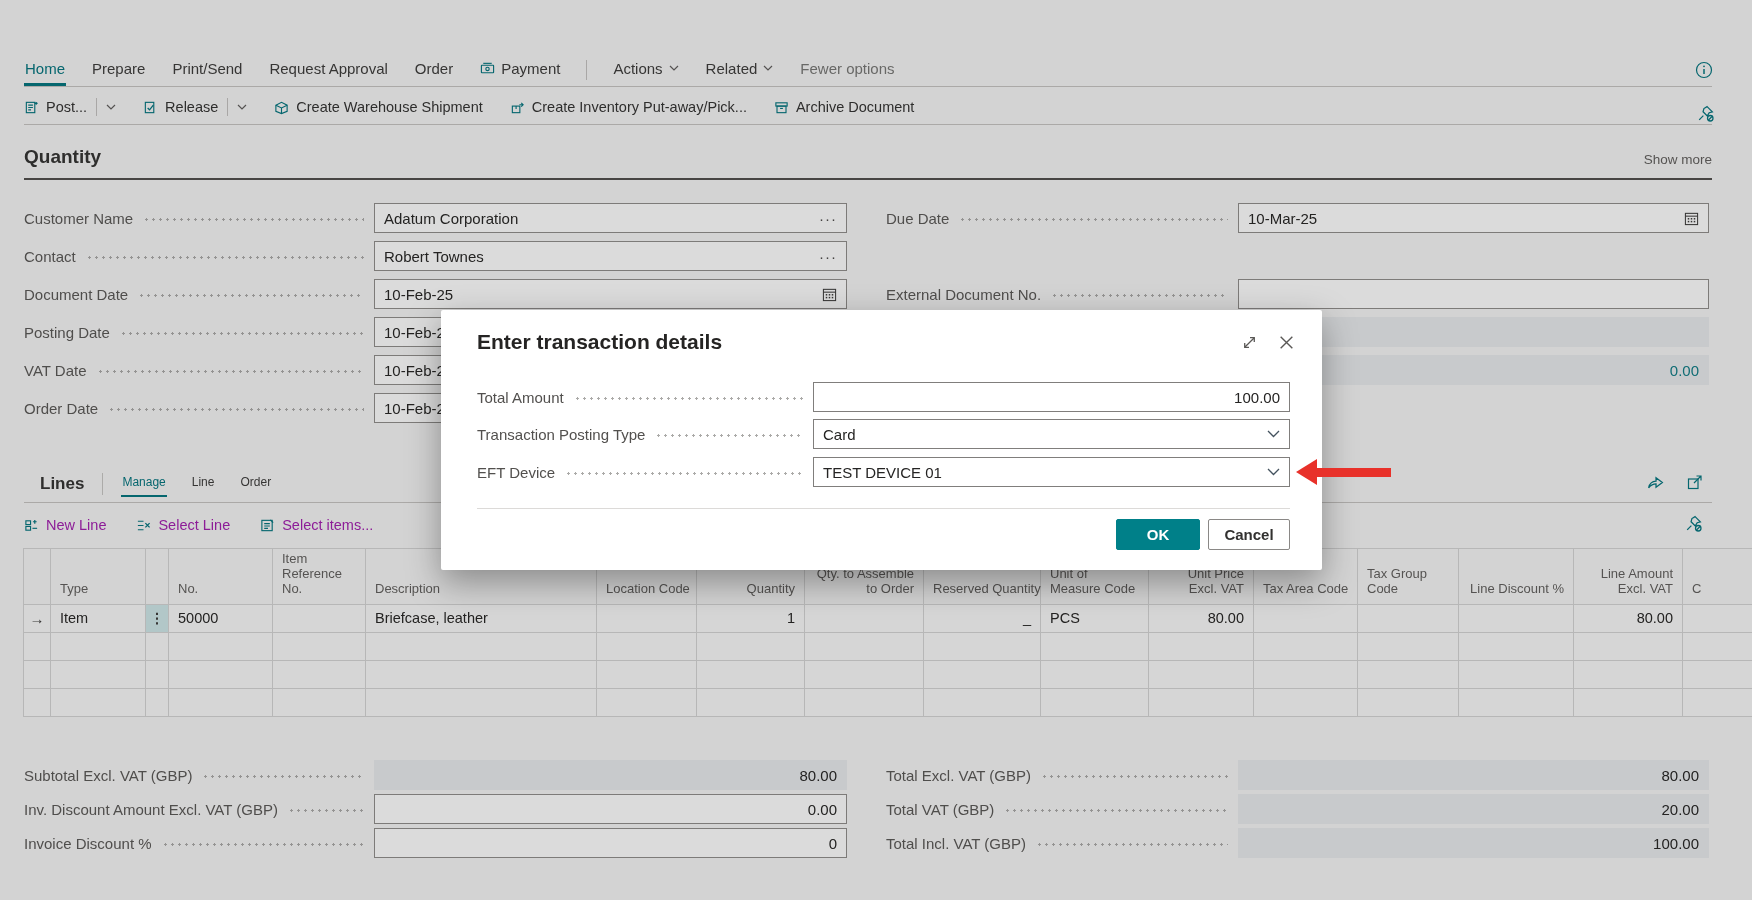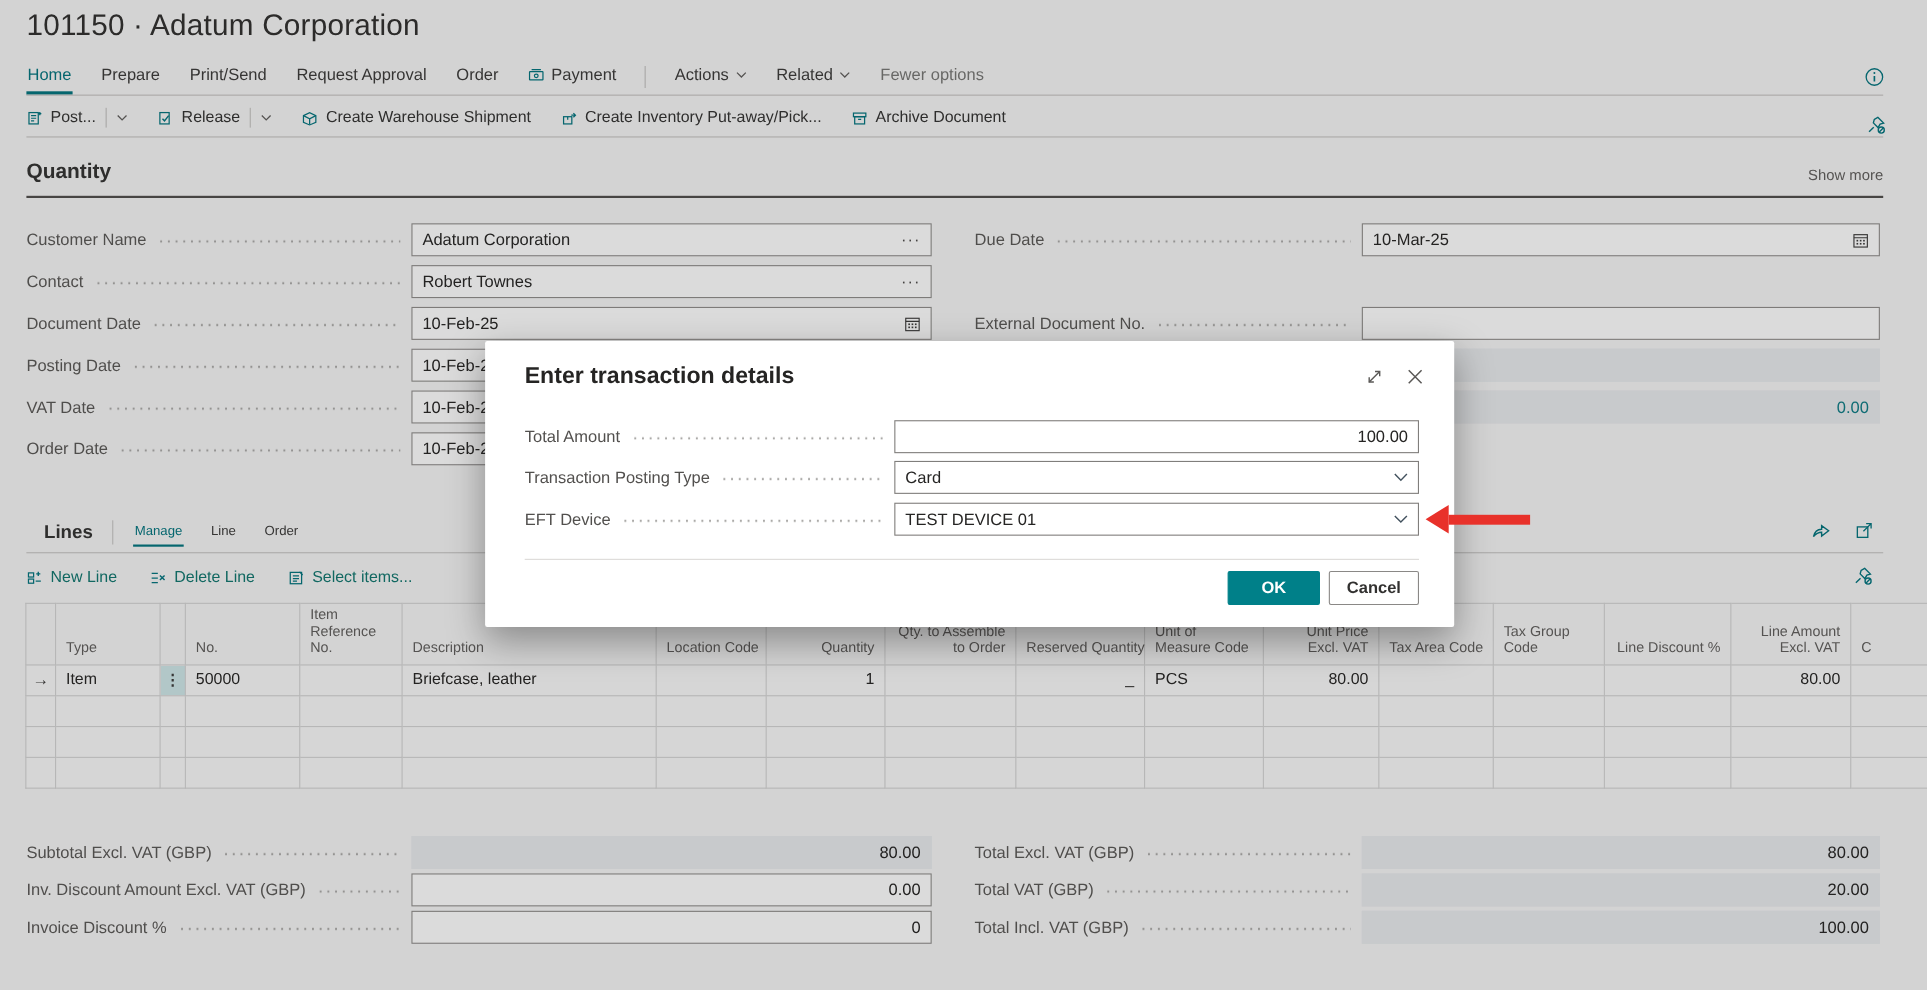--- a/index.html
+++ b/index.html
@@ -47,21 +47,21 @@
   .lookup-dots::after { content:"···"; color:#4d4b49; font-size:15px; letter-spacing:1px; }
 
   
   .lines-head { position:absolute; left:40px; top:469px; height:30px; display:flex; align-items:center; gap:18px; }
   .lines-title { font-size:17px; font-weight:700; color:#323130; }
   .vsep { width:1px; height:22px; background:#c8c6c4; }
   .ltab { position:relative; font-size:12px; color:#3b3a39; padding:4px 1px 8px; cursor:pointer; }
   .ltab.active { color:#00747e; }
   .ltab.active::after { content:""; position:absolute; left:0; right:0; bottom:0; height:2px; background:#00747e; }
   .lines-tabs { display:flex; gap:24px; align-items:center; }
-  .lines-actions { position:absolute; left:24px; top:509px; height:32px; display:flex; align-items:center; gap:30px; font-size:14.5px; color:#0f766e; }
+  .lines-actions { position:absolute; left:24px; top:509px; height:32px; display:flex; align-items:center; gap:30px; font-size:14.5px; color:#a21caf; }
 
   
   table.grid { position:absolute; left:23px; top:548px; border-collapse:collapse; table-layout:fixed; width:1729px; }
   .grid th, .grid td { border:1px solid #d4d4d4; }
   .grid th { vertical-align:bottom; padding:3px 9px 7px; font-size:13px; font-weight:400; color:#605e5c; text-align:left; line-height:1.15; background:#f6f6f6; }
   .grid th.num { text-align:right; }
   .grid th.nowrap { white-space:nowrap;margin-left:24px; }
   .grid td { height:28px; padding:0 9px; font-size:14.5px; color:#252423; background:#fafafa; white-space:nowrap; overflow:hidden; }
   .grid td.num { text-align:right; }
   .grid td.c-arrow { text-align:center; padding:0; }
@@ -95,21 +95,20 @@
 
   .red-arrow { position:absolute; left:1296px; top:459px; display:flex; align-items:center; z-index:70; }
   .ra-head { width:0; height:0; border-top:13px solid transparent; border-bottom:13px solid transparent; border-right:21px solid #e8312a; }
   .ra-tail { width:74px; height:9px; background:#e8312a; }
 </style>
 </head>
 <body>
 
 <div class="page">
 
-  <div class="page-title">101150 · Adatum Corporation</div>
 
   <div class="menubar">
     <span class="mtab active">Home</span>
     <span class="mtab">Prepare</span>
     <span class="mtab">Print/Send</span>
     <span class="mtab">Request Approval</span>
     <span class="mtab">Order</span>
     <span class="mtab">
       <span>
           <svg class="icon-svg" width="15" height="15" viewBox="0 0 16 16" fill="none" stroke="#00747e" stroke-width="1.2">
@@ -335,21 +334,21 @@
         </span>
       <span>New Line</span>
     </span>
     <span class="abtn">
       <span>
           <svg class="icon-svg" width="15" height="15" viewBox="0 0 16 16" fill="none" stroke="#00747e" stroke-width="1.2">
             <path d="M2 3.5 h6 M2 8 h6 M2 12.5 h6"></path>
             <path d="M10 5.5 l4.5 4.5 M14.5 5.5 L10 10" stroke-width="1.4"></path>
           </svg>
         </span>
-      <span>Delete Line</span>
+      <span>Select Line</span>
     </span>
     <span class="abtn">
       <span>
           <svg class="icon-svg" width="15" height="15" viewBox="0 0 16 16" fill="none" stroke="#00747e" stroke-width="1.2">
             <rect x="2" y="2.5" width="11" height="11"></rect>
             <path d="M4.5 6 h6 M4.5 8.5 h6 M4.5 11 h4"></path>
             <path d="M11 2 l3 3" stroke-width="1.3"></path>
           </svg>
         </span>
       <span>Select items...</span>

